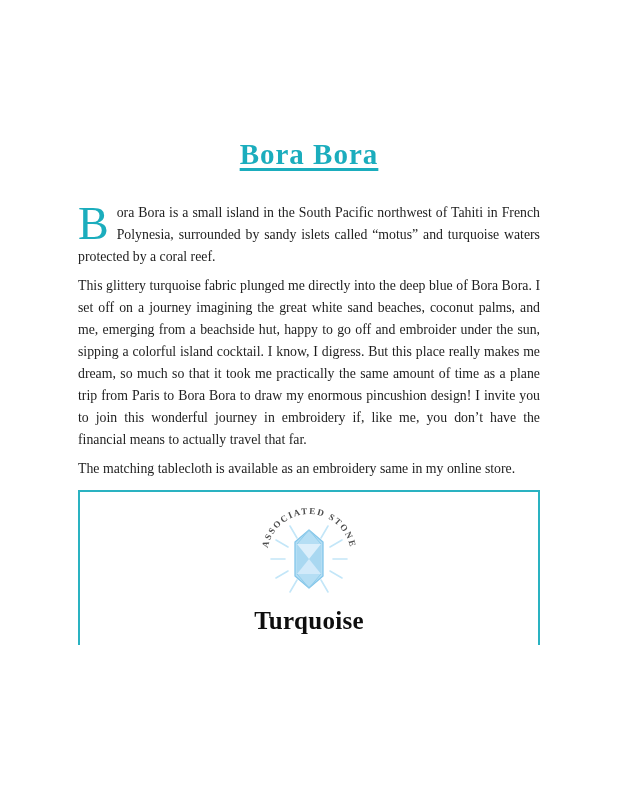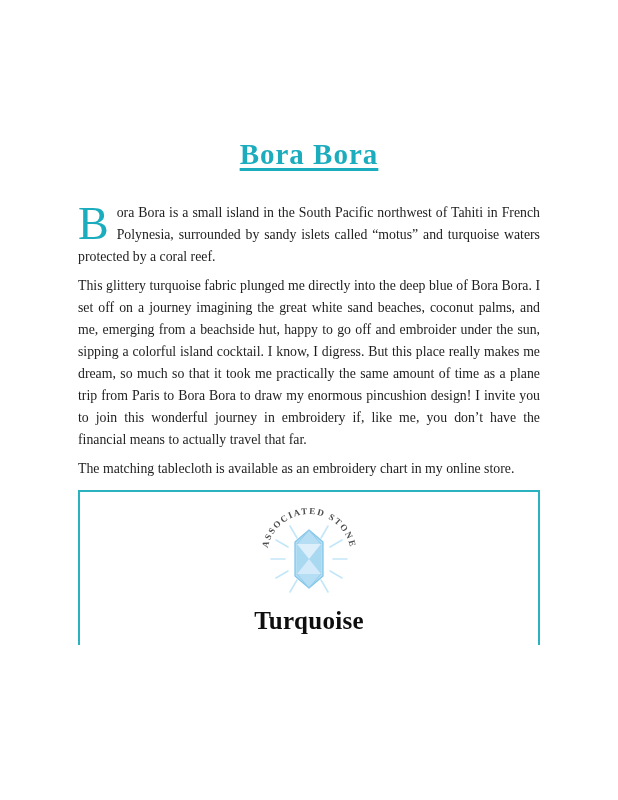--- a/index.html
+++ b/index.html
@@ -95,21 +95,21 @@
 
     <h1 class="title">
       <span>Bora Bora</span>
     </h1>
 
     <div class="article">
       <p>
         <span class="dropcap">B</span><span>ora Bora is a small island in the South Pacific northwest of Tahiti in French Polynesia, surrounded by sandy islets called “motus” and turquoise waters protected by a coral reef.</span>
       </p>
       <p>This glittery turquoise fabric plunged me directly into the deep blue of Bora Bora. I set off on a journey imagining the great white sand beaches, coconut palms, and me, emerging from a beachside hut, happy to go off and embroider under the sun, sipping a colorful island cocktail. I know, I digress. But this place really makes me dream, so much so that it took me practically the same amount of time as a plane trip from Paris to Bora Bora to draw my enormous pincushion design! I invite you to join this wonderful journey in embroidery if, like me, you don’t have the financial means to actually travel that far.</p>
-      <p>The matching tablecloth is available as an embroidery chart in my online store.</p>
+      <p>The matching tablecloth is available as an embroidery same in my online store.</p>
     </div>
 
     <div class="stone-box">
       <svg class="emblem" width="140" height="100" viewBox="0 0 140 100" xmlns="http://www.w3.org/2000/svg" xmlns:xlink="http://www.w3.org/1999/xlink">
         <defs>
           <path id="arc-path" d="M 28 48 A 42 42 0 0 1 112 48" fill="none"></path>
         </defs>
 
         <g stroke="#c3e6f8" stroke-width="1.6" stroke-linecap="round">
           <line x1="32" y1="51" x2="46" y2="51"></line>

